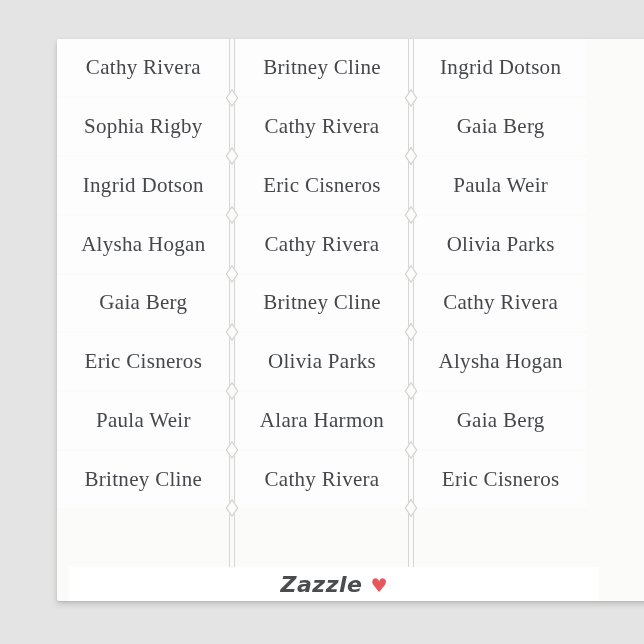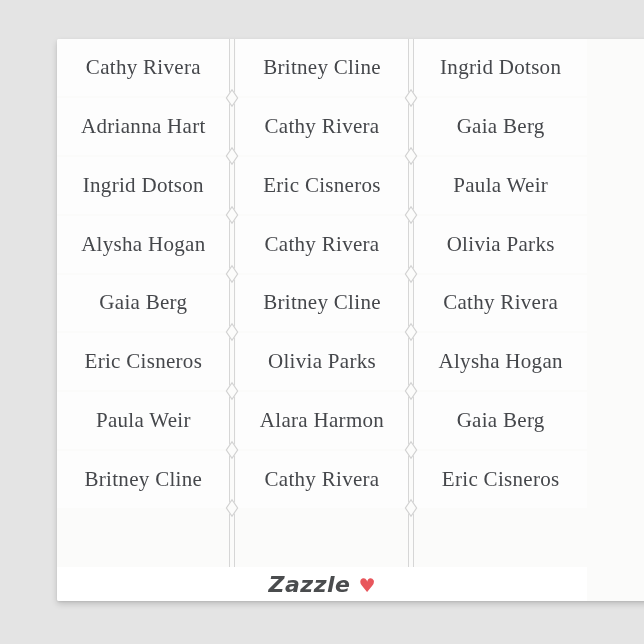--- a/index.html
+++ b/index.html
@@ -59,21 +59,21 @@
     position: absolute;
     width: 7px; height: 7px;
     background: #fcfcfb;
     border: 1px solid #d2d2d2;
     transform: translate(-50%, -50%) scaleY(1.45) rotate(45deg);
     z-index: 3;
     pointer-events: none;
   }
   .footer {
     position: absolute;
-    left: 0; top: 528px;
+    left: 12px; top: 528px;
     width: 530px; height: 34px;
     background: #ffffff;
     display: flex;
     align-items: center;
     justify-content: center;
     gap: 8px;
   }
   .brand {
     font-family: "DejaVu Sans", sans-serif;
     font-style: italic;
@@ -100,21 +100,21 @@
       <div class="cell">
           <span>Cathy Rivera</span>
         </div>
       <div class="cell">
           <span>Britney Cline</span>
         </div>
       <div class="cell">
           <span>Ingrid Dotson</span>
         </div>
       <div class="cell">
-          <span>Adrianna Hart</span>
+          <span>Sophia Rigby</span>
         </div>
       <div class="cell">
           <span>Cathy Rivera</span>
         </div>
       <div class="cell">
           <span>Gaia Berg</span>
         </div>
       <div class="cell">
           <span>Ingrid Dotson</span>
         </div>

